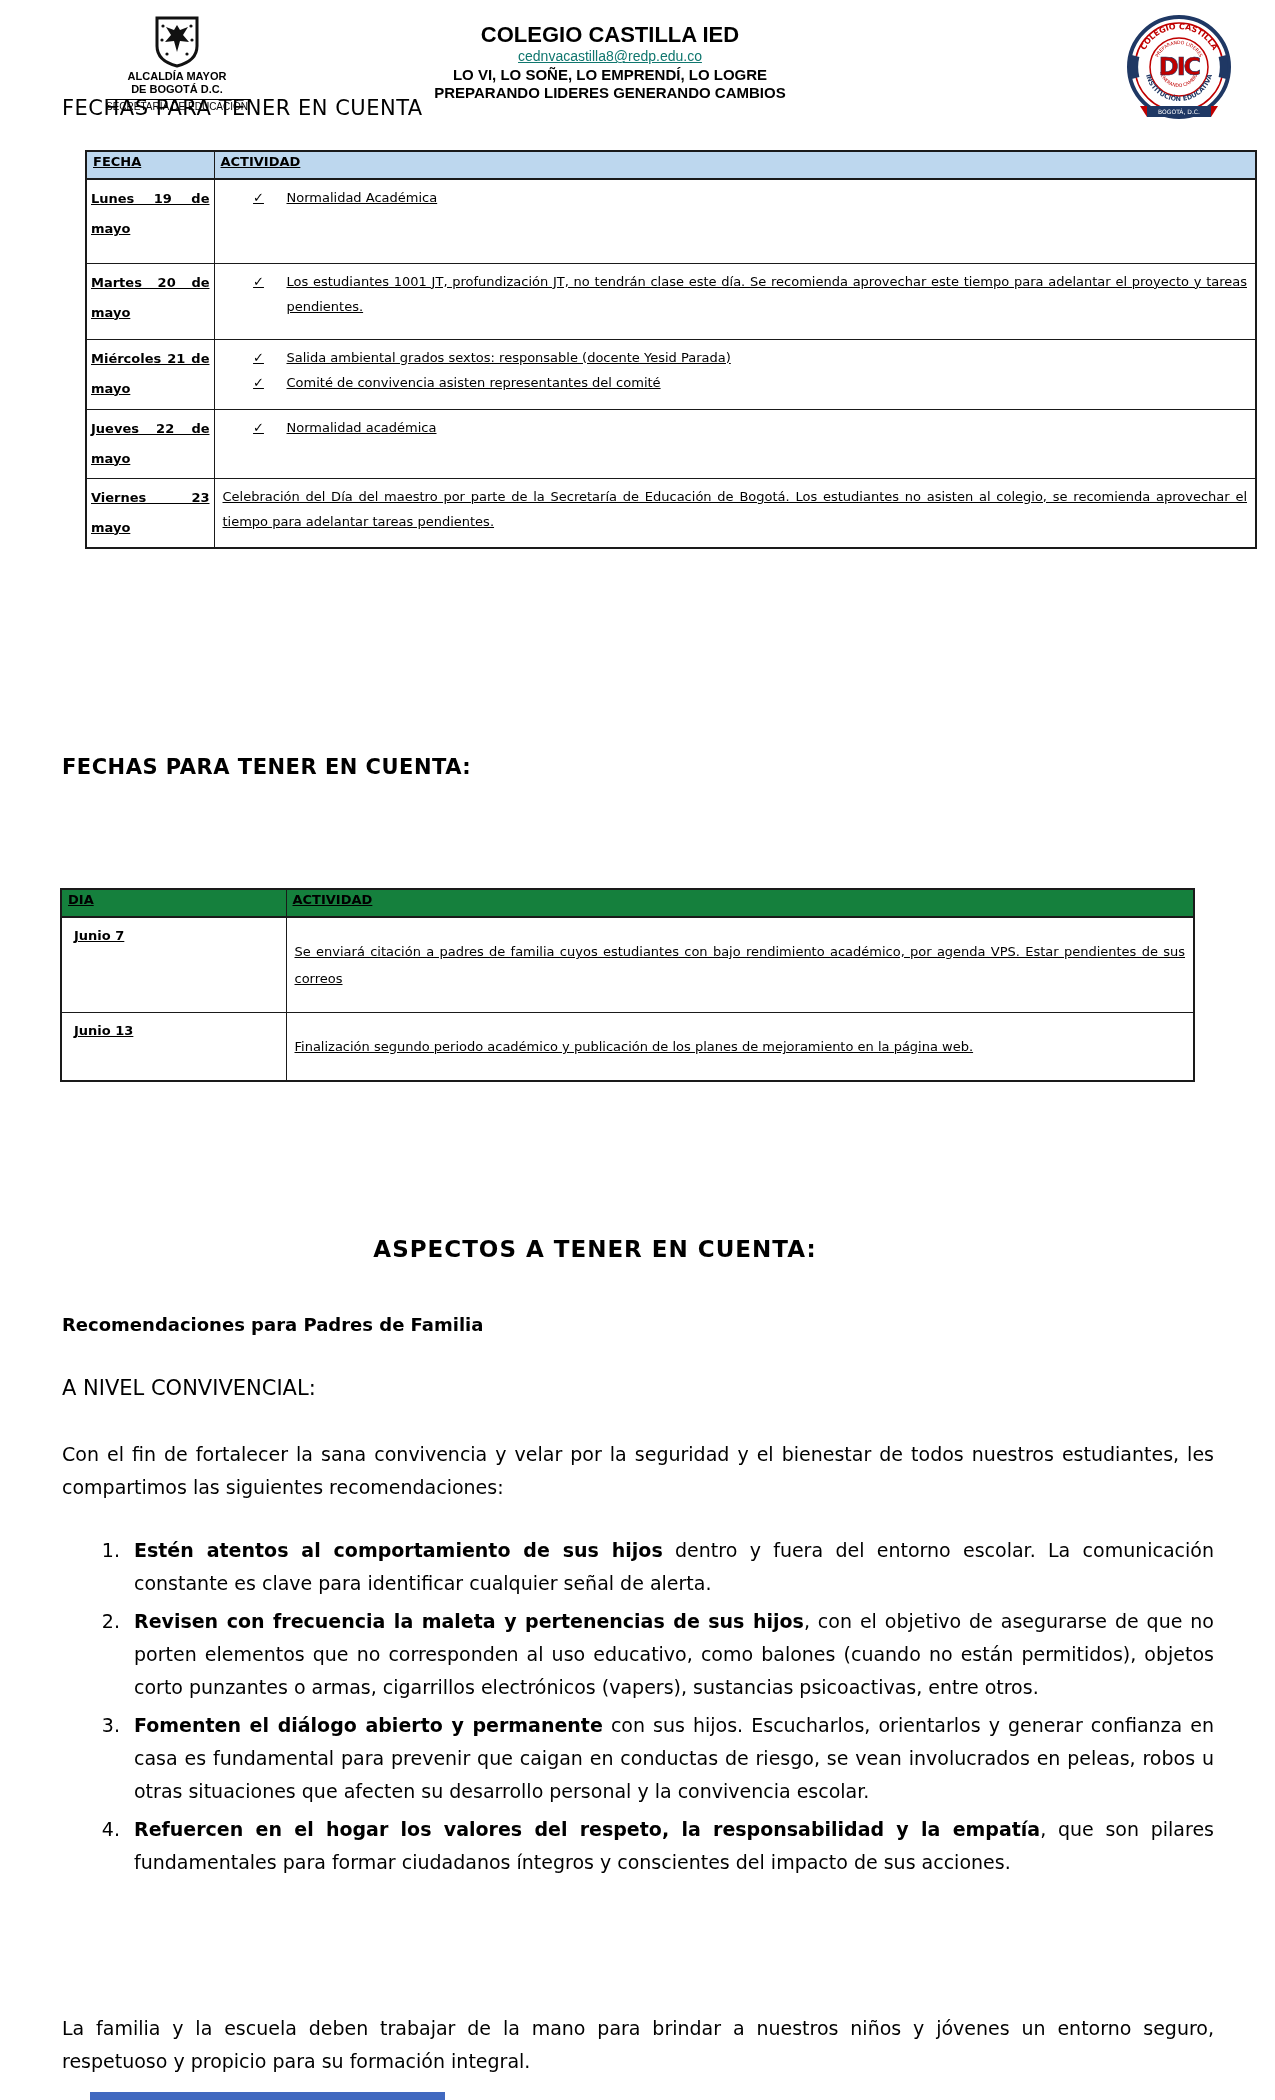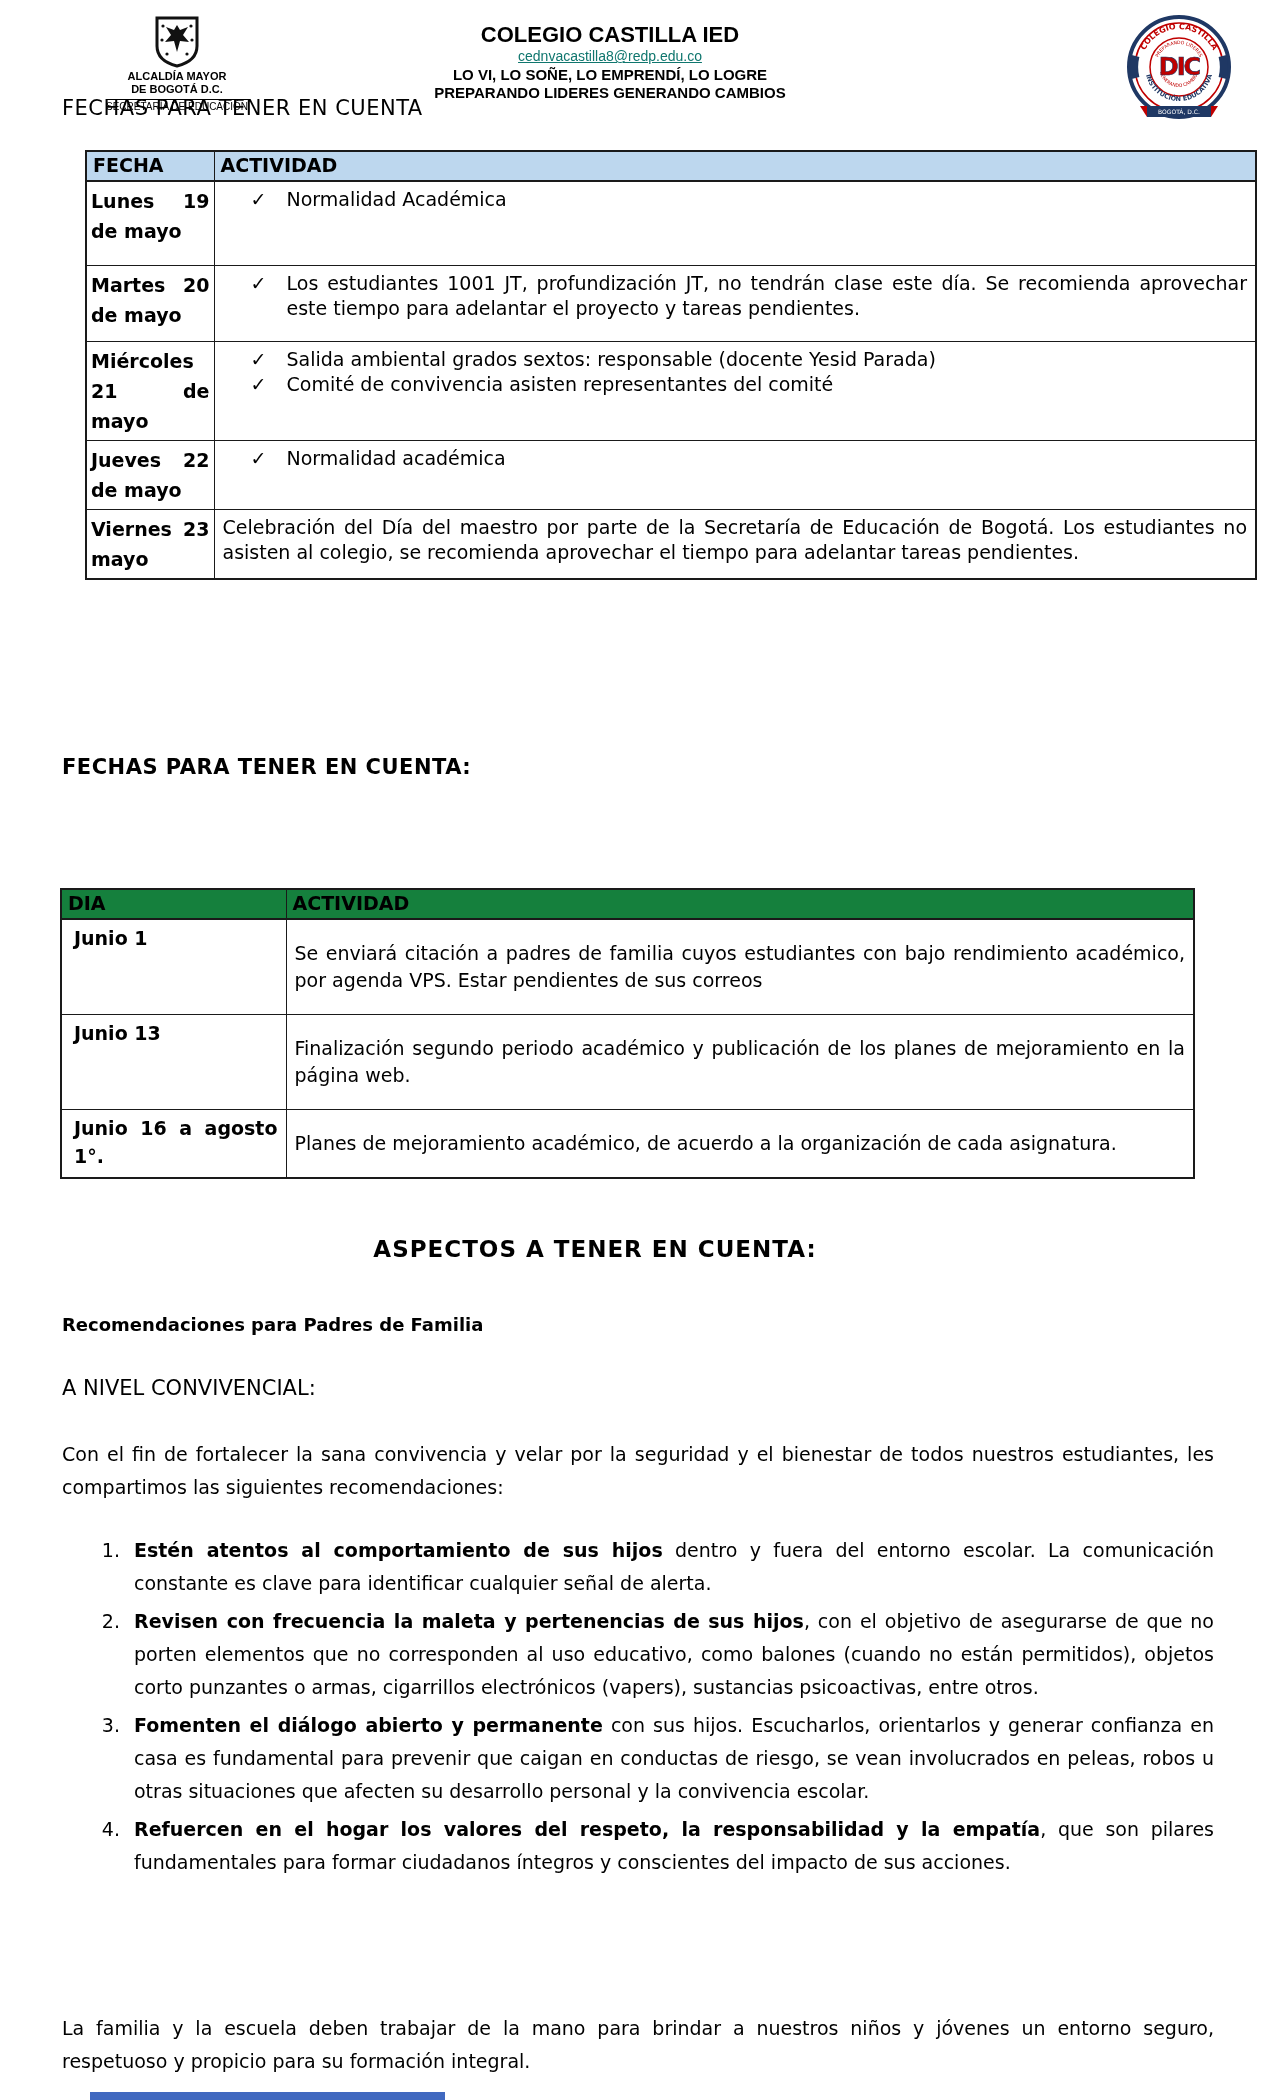--- a/index.html
+++ b/index.html
@@ -26,21 +26,21 @@
 
   
   .h-fechas1 { position:absolute; left:62px; top:96px;  font-size:21px; font-weight:normal; letter-spacing:0.5px; }
   .h-fechas2 { position:absolute; left:62px; top:755px; font-size:21px; font-weight:bold; letter-spacing:0.5px; }
   .h-aspectos { position:absolute; left:0; top:1236px; width:1190px; text-align:center;
                 font-size:23px; font-weight:bold; letter-spacing:1px; }
   .h-recom  { position:absolute; left:62px; top:1314px; font-size:18px; font-weight:bold; }
   .h-nivel  { position:absolute; left:62px; top:1376px; font-size:21px; }
 
   
-  table.tbl { border-collapse:collapse; table-layout:fixed; font-size:19px; }
+  table.tbl { border-collapse:collapse; table-layout:fixed; font-size:13px;text-decoration:underline; }
   table.tbl td, table.tbl th { border:1px solid #1a1a1a; vertical-align:top; padding:2px 6px; }
   table.tbl { border:2px solid #1a1a1a; }
   table.tbl tr.th th { text-align:left; font-weight:bold; border-bottom:2px solid #1a1a1a; padding:2px 6px 4px 6px; }
 
   .t1 { position:absolute; left:85px; top:150px; width:1172px; }
   .t1 col.c1 { width:128px; }
   .t1 tr.th { height:28px; } .t1 tr.th th { background:#BDD7EE; }
   .t1 .r1 { height:84px; } .t1 .r2 { height:76px; } .t1 .r3 { height:70px; }
   .t1 .r4 { height:47px; } .t1 .r5 { height:61px; }
   .t1 td.day { font-weight:bold; line-height:30px; text-align:justify; padding:4px 4px; }
@@ -202,31 +202,27 @@
         <col class="c2">
       </colgroup>
     <thead>
       <tr class="th">
         <th>DIA</th>
         <th>ACTIVIDAD</th>
       </tr>
     </thead>
     <tbody>
       <tr class="r1">
-        <td class="day">Junio 1</td>
+        <td class="day">Junio 7</td>
         <td class="act">Se enviará citación a padres de familia cuyos estudiantes con bajo rendimiento académico, por agenda VPS. Estar pendientes de sus correos</td>
       </tr>
       <tr class="r2">
         <td class="day">Junio 13</td>
         <td class="act">Finalización segundo periodo académico y publicación de los planes de mejoramiento en la página web.</td>
       </tr>
-      <tr class="r4">
-        <td class="day">Junio 16 a agosto 1°.</td>
-        <td class="act">Planes de mejoramiento académico, de acuerdo a la organización de cada asignatura.</td>
-      </tr>
     </tbody>
   </table>
 
   <div class="h-aspectos">ASPECTOS A TENER EN CUENTA:</div>
   <div class="h-recom">Recomendaciones para Padres de Familia</div>
   <div class="h-nivel">A NIVEL CONVIVENCIAL:</div>
 
   <div class="para p-intro">Con el fin de fortalecer la sana convivencia y velar por la seguridad y el bienestar de todos nuestros estudiantes, les compartimos las siguientes recomendaciones:</div>
 
   <div class="rec-list">

